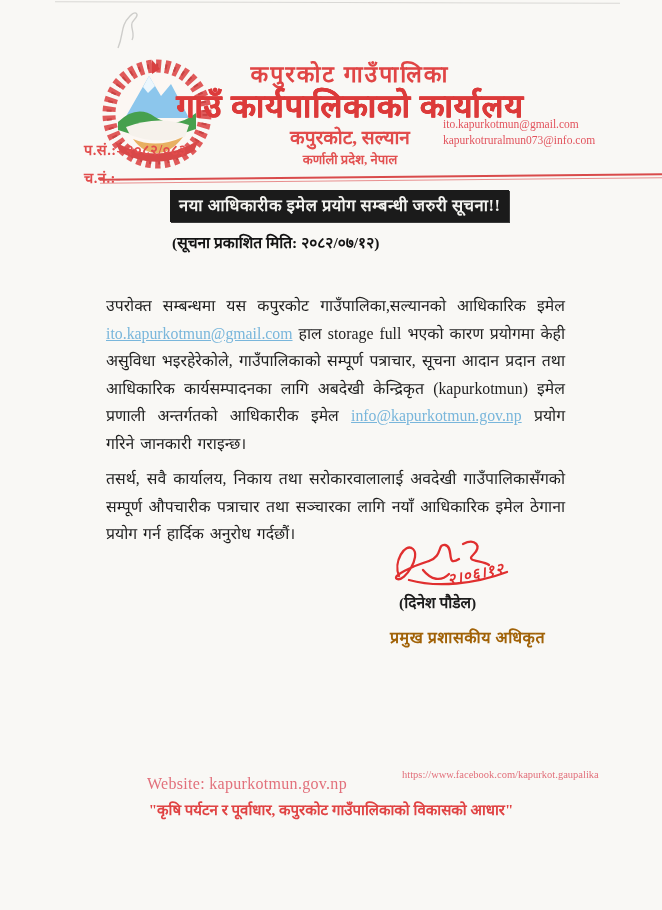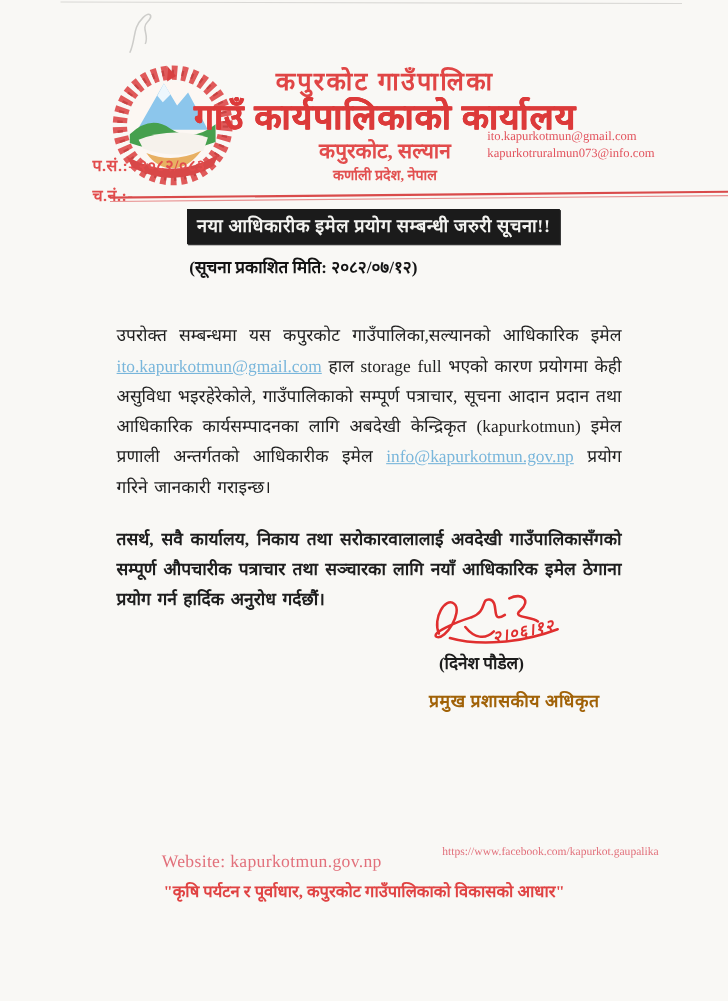--- a/index.html
+++ b/index.html
@@ -37,21 +37,21 @@
 
   
   .headline-box { left:170px; top:190px; background:#1b1b1b; color:#f3f3f0;
                   font-size:16.5px; font-weight:700; padding:3px 9px 6px 9px; letter-spacing:.5px;
                   box-shadow:1px 1px 0 #3a3a3a; }
   .pub-date { left:172px; top:231px; font-size:15.5px; font-weight:600; color:#141414; }
 
   
   .body-text { left:106px; top:292px; width:459px; font-size:15.8px; line-height:27.5px;
                color:#1e1e1e; text-align:justify; word-spacing:2px; }
-  .body-text p + p { margin-top:20px;font-weight:bold; }
+  .body-text p + p { margin-top:8px; }
   .doclink { color:#79b6db; text-decoration:underline; text-decoration-color:#79b6db; word-spacing:0; }
 
   
   .sig-scribble { left:383px; top:536px; width:160px; height:66px; }
   .sig-date { left:447px; top:563px; color:#e02f2f; font-size:15px; font-weight:700;
               transform:rotate(-12deg); letter-spacing:1px; font-style:italic; }
   .sig-name { left:399px; top:591px; font-size:15.5px; font-weight:600; color:#1c1c1c; }
   .sig-title { left:390px; top:626px; font-size:16px; font-weight:600; color:#a16207; letter-spacing:.5px; }
 
   

